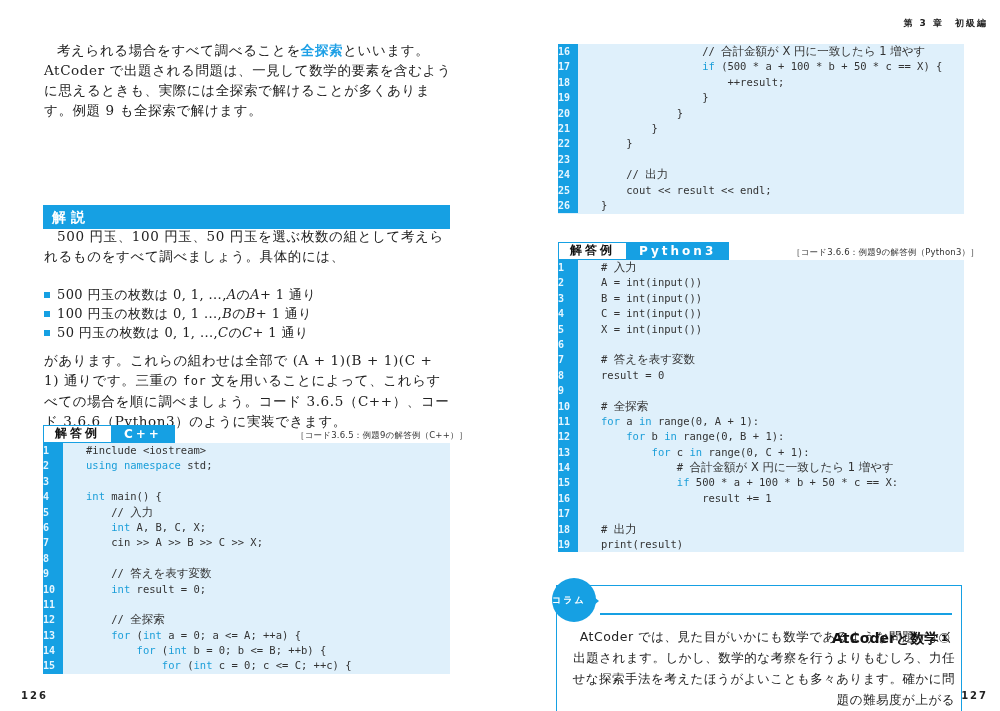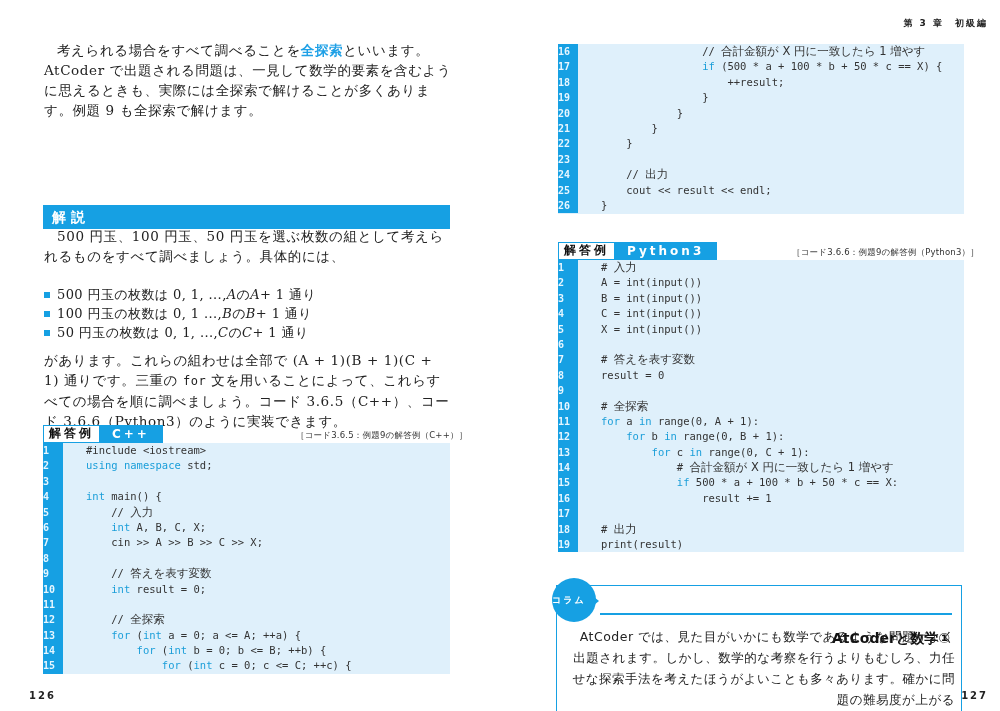--- a/index.html
+++ b/index.html
@@ -20,21 +20,21 @@
   .bubble-tail { position: absolute; left: 41px; top: 24px; width: 10px; height: 8px; border-bottom: 1.5px solid #1ea0e6; border-left: 1.5px solid #1ea0e6; border-bottom-left-radius: 8px; transform: skewX(-20deg); background: #fff; }
 
   .section-bar { position: absolute; left: 43px; top: 194px; width: 407px; height: 24px; background: #16a0e3; color: #fff; font-family: "DejaVu Sans", sans-serif; font-weight: bold; font-size: 14px; line-height: 24px; padding-left: 9px; letter-spacing: 5px; margin-top: 11px; }
 
   .bullets { position: absolute; left: 44px; top: 285px; width: 406px; }
   .bullet { display: flex; align-items: center; height: 19px; font-size: 13px; letter-spacing: 0.4px; }
   .bullet-mark { width: 6px; height: 6px; background: #16a0e3; margin-right: 7px; flex: none; }
   .bullet i { font-style: italic; }
 
   .code-header { position: absolute; height: 18px; display: flex; align-items: stretch; }
-  .code-tag-left { border: 1.5px solid #16a0e3; border-right: none; background: #fff; color: #111; font-family: "DejaVu Sans", sans-serif; font-weight: bold; font-size: 12px; line-height: 15px; padding: 0 5px; letter-spacing: 3px; }
+  .code-tag-left { border: 1.5px solid #16a0e3; border-right: none; background: #fff; color: #111; font-family: "DejaVu Sans", sans-serif; font-weight: bold; font-size: 12px; line-height: 15px; padding: 0 11px; letter-spacing: 3px; }
   .code-tag-right { background: #16a0e3; color: #fff; font-family: "DejaVu Sans", sans-serif; font-weight: bold; font-size: 12px; line-height: 18px; padding: 0 13px; letter-spacing: 3px; }
   .code-caption { position: absolute; font-family: "DejaVu Sans", sans-serif; font-size: 8.5px; color: #333; letter-spacing: 0.2px; }
 
   .code-block { position: absolute; background: #dff0fb; font-family: "DejaVu Sans Mono", monospace; font-size: 10.5px; color: #333; }
   .code-line { display: flex; height: 15.4px; line-height: 15.4px; }
   .ln { flex: none; width: 17px; background: #16a0e3; color: #e6f6ff; text-align: center; padding-right: 20px; font-size: 10px; font-weight: bold; }
   .code-text { padding-left: 23px; white-space: pre; }
   .code-text .kw { color: #1a9ed9; }
   .code-text .jp { font-family: "DejaVu Sans", sans-serif; font-size: 11.5px; color: #333; }
 
@@ -155,21 +155,21 @@
       <div class="code-line">
         <span class="ln">14</span>
         <span class="code-text">        <span class="kw">for</span> (<span class="kw">int</span> b = 0; b &lt;= B; ++b) {</span>
       </div>
       <div class="code-line">
         <span class="ln">15</span>
         <span class="code-text">            <span class="kw">for</span> (<span class="kw">int</span> c = 0; c &lt;= C; ++c) {</span>
       </div>
     </div>
 
-  <div class="page-num" style="left:29px;">126</div>
+  <div class="page-num" style="left:21px;">126</div>
 </div>
 
 <div class="page page-right">
   <div class="running-head">第 3 章　初級編</div>
 
   <div class="code-block" id="cpp-block-cont" style="left:58px; top:44px; width:406px; height:170px;">
       <div class="code-line">
         <span class="ln">16</span>
         <span class="code-text">                // <span class="jp">合計金額が X 円に一致したら 1 増やす</span></span>
       </div>

